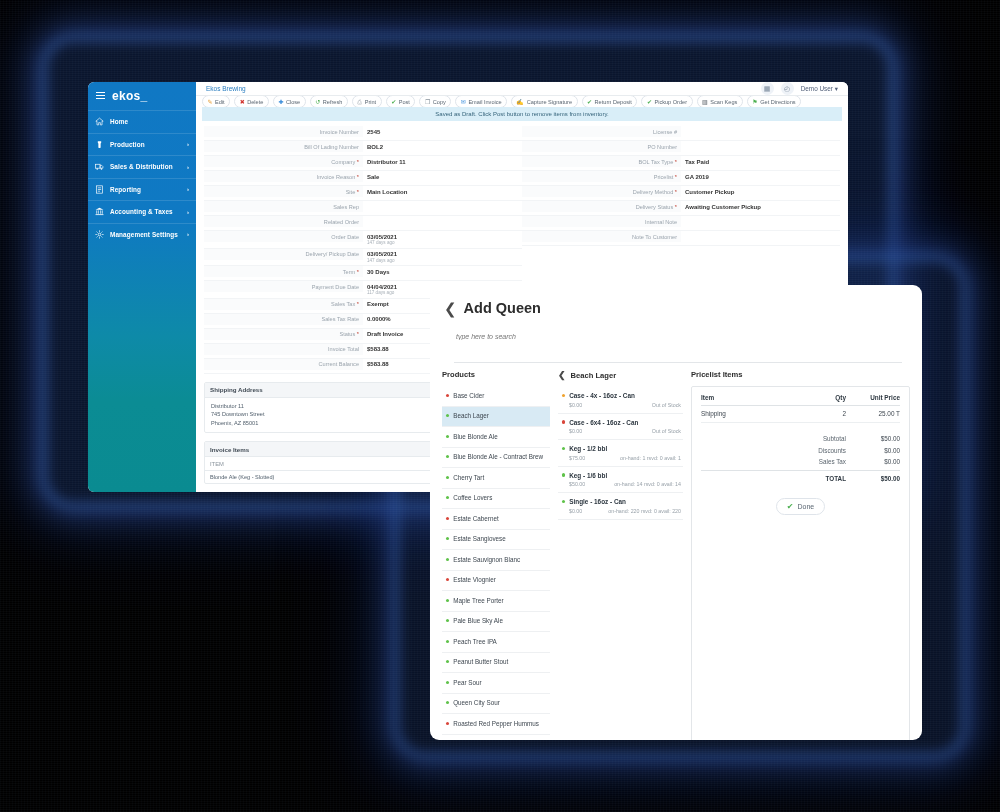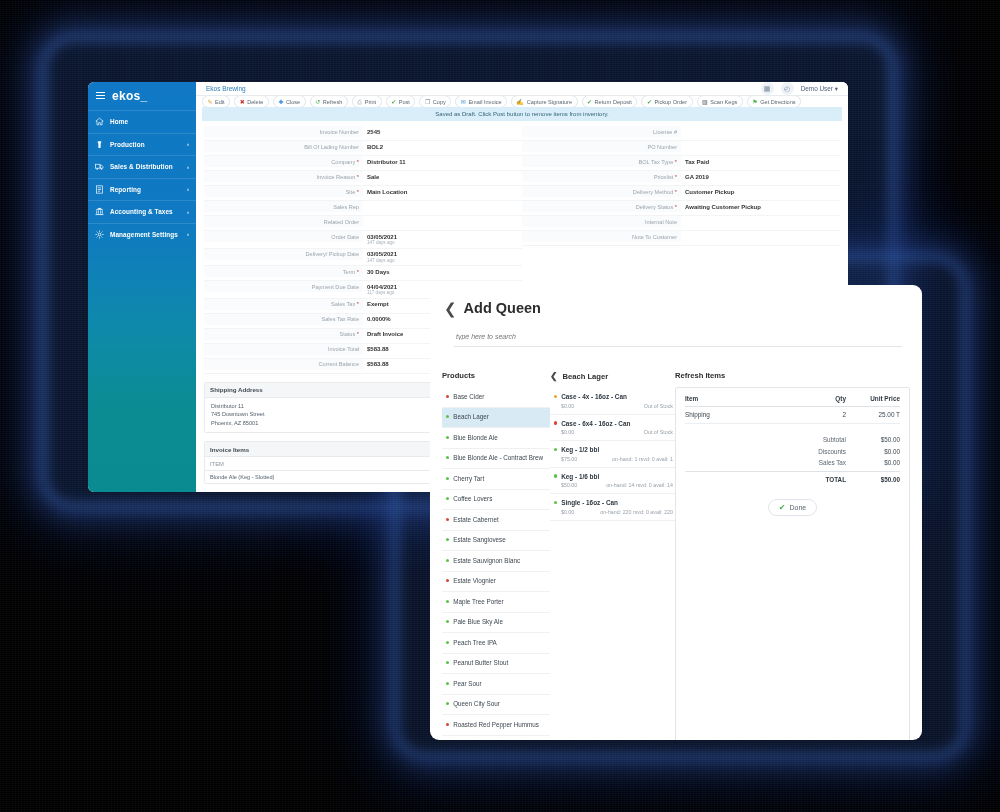--- a/index.html
+++ b/index.html
@@ -158,28 +158,28 @@
   
   .modal {
     position: absolute; left: 430px; top: 285px;
     width: 492px; height: 455px;
     background: #fff; border-radius: 9px;
     overflow: hidden;
   }
   .modal-head { padding: 15px 0 0 14px; display: flex; align-items: center; gap: 7px; }
   .back-chev { font-size: 15px; color: #4a4a4a; line-height: 1; }
   .modal-title { font-size: 14.5px; font-weight: bold; color: #2d2d2d; }
-  .search-wrap { margin: 9px 20px 0 24px; border-bottom: 1px solid #e3e6e9; padding-bottom: 3px; }
+  .search-wrap { margin: 9px 20px 0 24px; border-bottom: 1px solid #e3e6e9; padding-bottom: 19px; }
   .search-input {
     border: 0; outline: none; width: 100%;
     font-size: 7px; color: #b5bcc3; font-style: italic;
     font-family: "Liberation Sans", sans-serif;
     background: transparent;
   }
-  .cols { display: flex; margin-top: 24px; padding: 0 12px 0 12px; height: 360px; }
+  .cols { display: flex; margin-top: 7px; padding: 0 12px 0 12px; gap: 8px; height: 360px; }
   .col-products { width: 108px; flex: 0 0 108px; }
   .col-variants { width: 125px; flex: 0 0 125px; }
   .col-selected { flex: 1 1 auto; min-width: 0; }
   .col-title { font-size: 7.6px; font-weight: bold; color: #2d2d2d; margin-bottom: 7px; display:flex; align-items:center; gap:5px; }
   .col-title .bchev { font-size: 9px; color: #4a4a4a; }
   .plist { }
   .prow {
     display: flex; gap: 4px; align-items: flex-start;
     font-size: 6.3px; color: #3d464f;
     padding: 5.5px 3px 5.5px 4px;
@@ -631,21 +631,21 @@
               </div>
               <div class="vmeta">
                 <span class="vprice">$0.00</span>
                 <span class="vstock">on-hand: 220  rsvd: 0  avail: 220</span>
               </div>
             </div>
           </div>
       </div>
 
       <div class="col-selected">
-        <div class="col-title">Refresh Items</div>
+        <div class="col-title">Pricelist Items</div>
         <div class="sel-panel">
           <div class="sel-head">
             <div class="sh-item">Item</div>
             <div class="sh-qty">Qty</div>
             <div class="sh-price">Unit Price</div>
           </div>
           <div id="selected-rows">
               <div class="sel-row">
                 <div class="sr-item">Shipping</div>
                 <div class="sr-qty">2</div>

